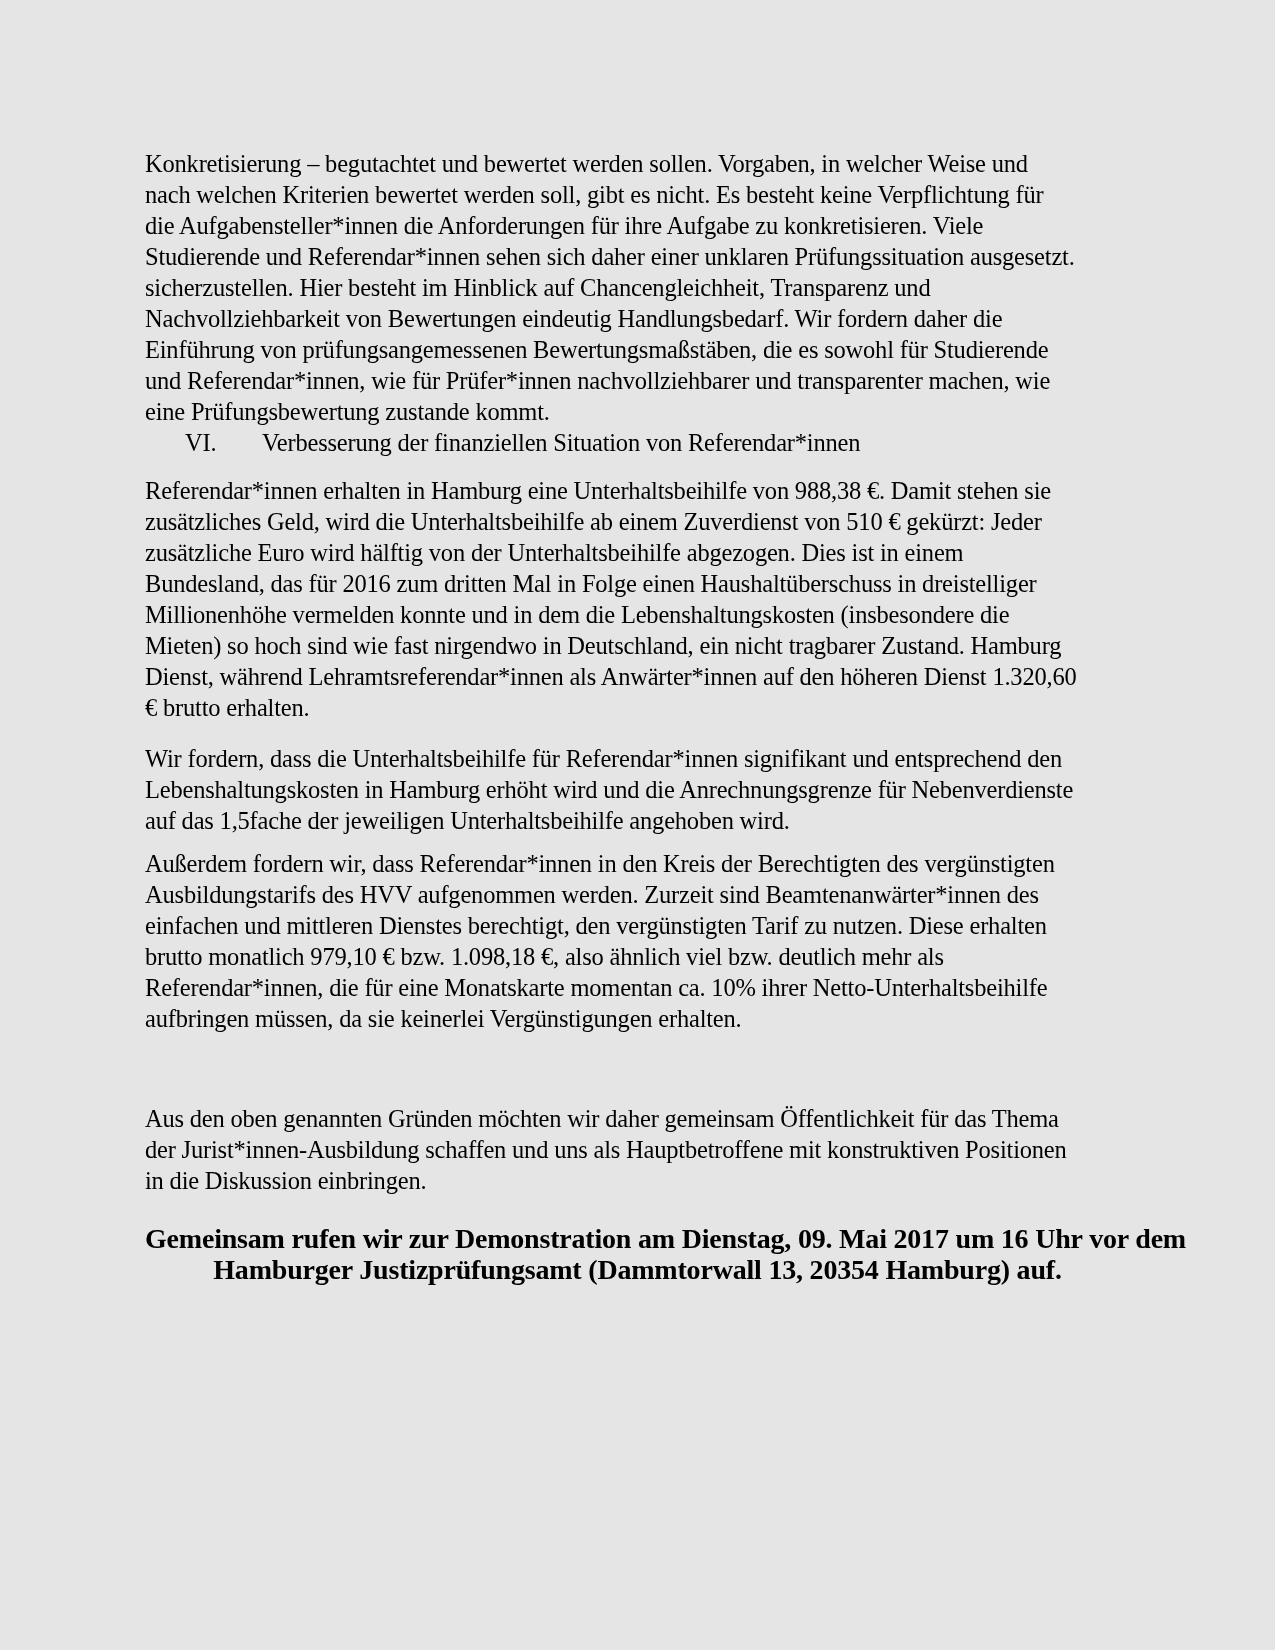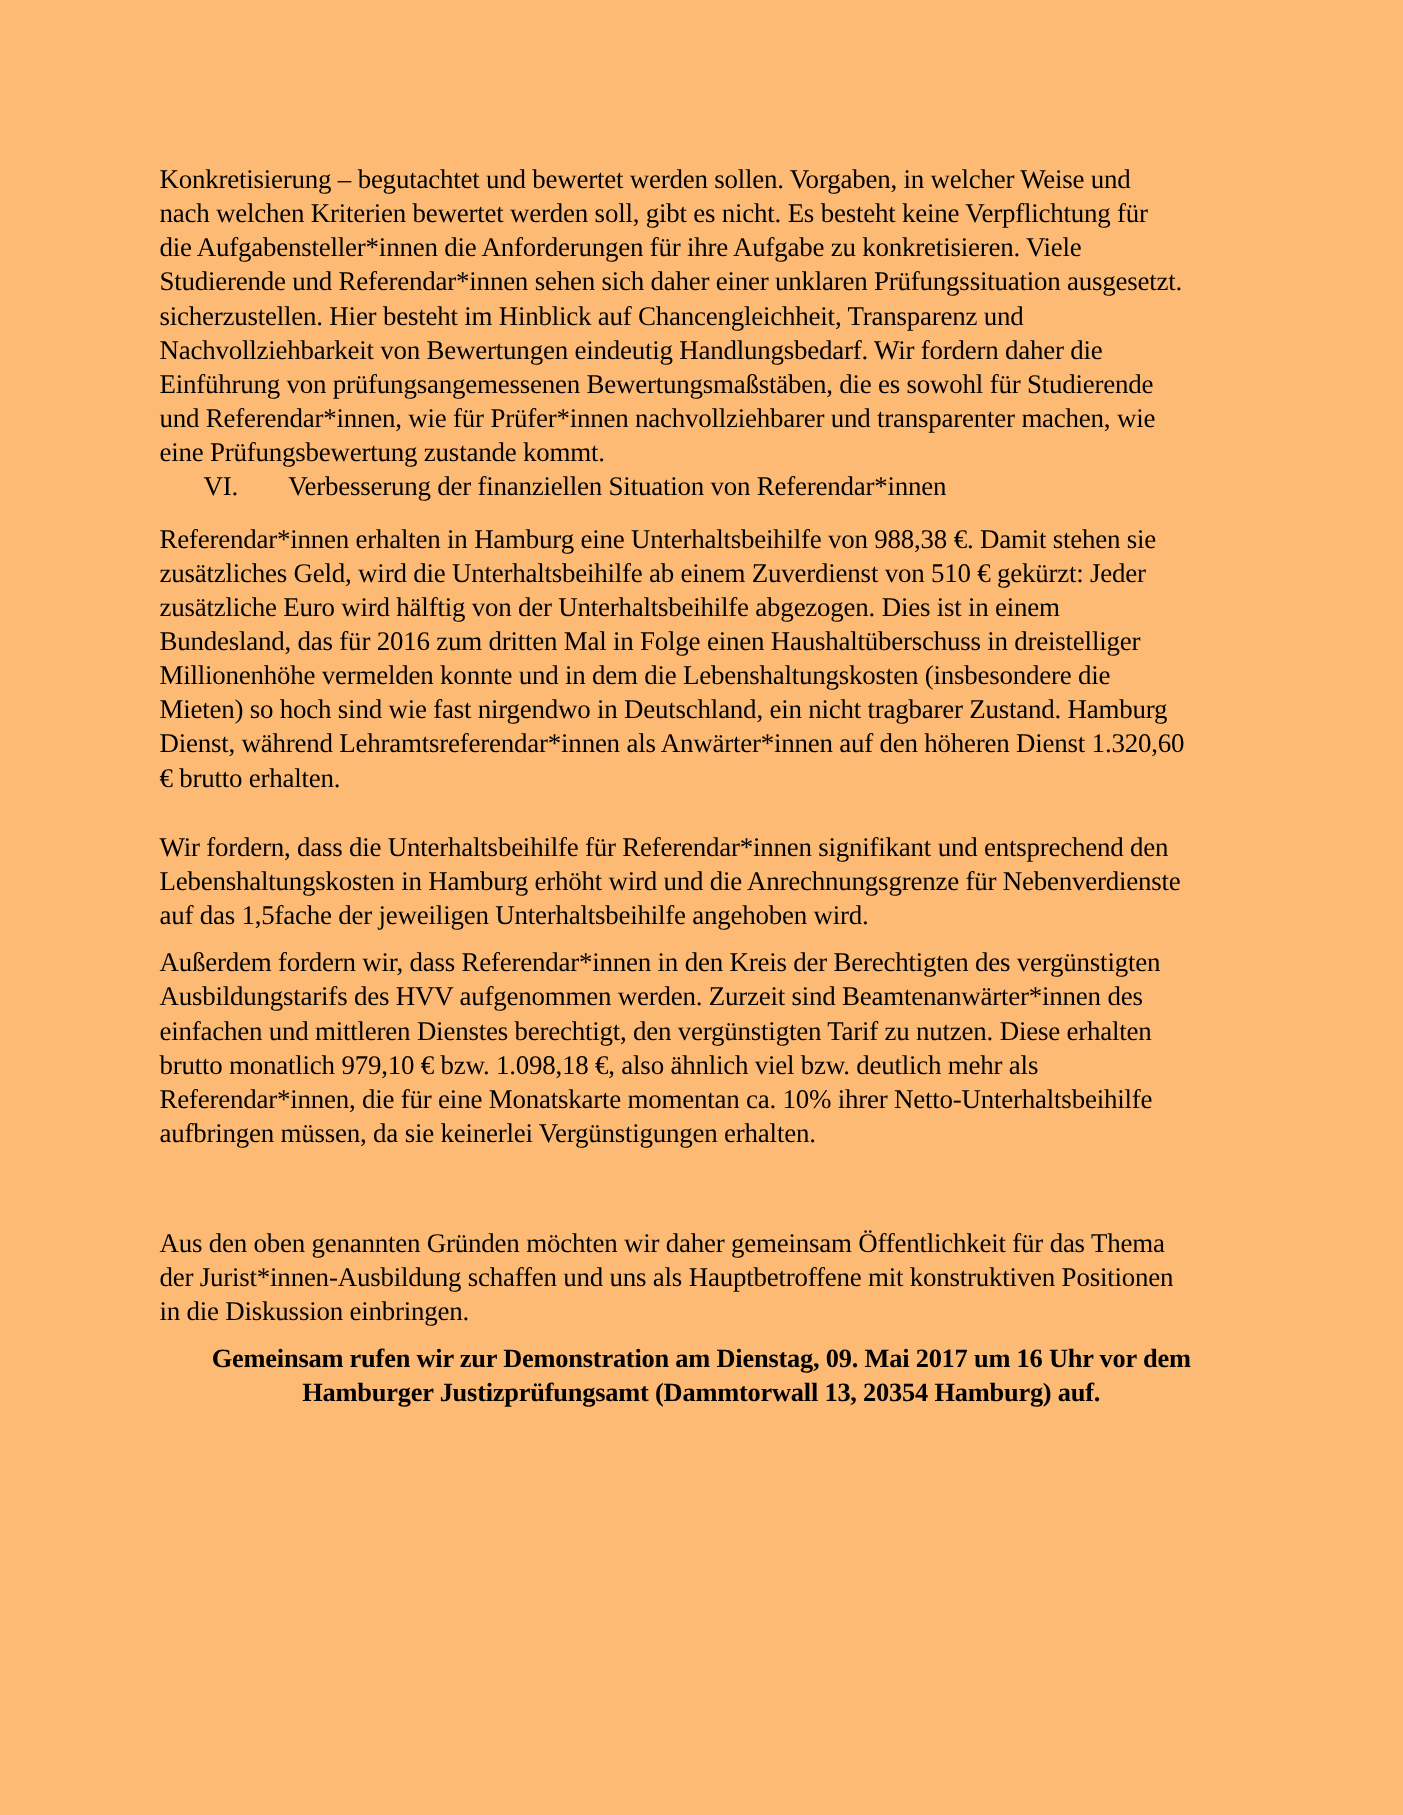--- a/index.html
+++ b/index.html
@@ -35,36 +35,36 @@
     line-height: 31px;
     letter-spacing: -0.2px;
     white-space: nowrap;
   }
   .secnum {
     display: inline-block;
     margin-left: 40px;
     min-width: 77px;
   }
   .p-allowance   { margin-top: 17px; }
-  .p-demand      { margin-top: 32px; font-family: Liberation Serif, serif; }
+  .p-demand      { margin-top: 20px; font-family: Liberation Serif, serif; }
   .p-hvv         { margin-top: 12px; }
   .p-conclusion  { margin-top: 69px; }
   .call {
-    margin-top: 13px;
-    font-size: 24px;
+    margin-top: 27px;
+    font-size: 28px;
     line-height: 31px;
     letter-spacing: -0.2px;
     font-weight: bold;
     text-align: center;
   }
 </style>
 </head>
 <body>
 
-<div class="page" style="background: #fdba74; color: rgb(0, 0, 0);">
+<div class="page" style="background: #e5e5e5; color: rgb(0, 0, 0);">
   <div class="content">
 
     <div class="para">
         <div class="tline">Konkretisierung – begutachtet und bewertet werden sollen. Vorgaben, in welcher Weise und</div>
         <div class="tline">nach welchen Kriterien bewertet werden soll, gibt es nicht. Es besteht keine Verpflichtung für</div>
         <div class="tline">die Aufgabensteller*innen die Anforderungen für ihre Aufgabe zu konkretisieren. Viele</div>
         <div class="tline">Studierende und Referendar*innen sehen sich daher einer unklaren Prüfungssituation ausgesetzt.</div>
         <div class="tline">sicherzustellen. Hier besteht im Hinblick auf Chancengleichheit, Transparenz und</div>
         <div class="tline">Nachvollziehbarkeit von Bewertungen eindeutig Handlungsbedarf. Wir fordern daher die</div>
         <div class="tline">Einführung von prüfungsangemessenen Bewertungsmaßstäben, die es sowohl für Studierende</div>

